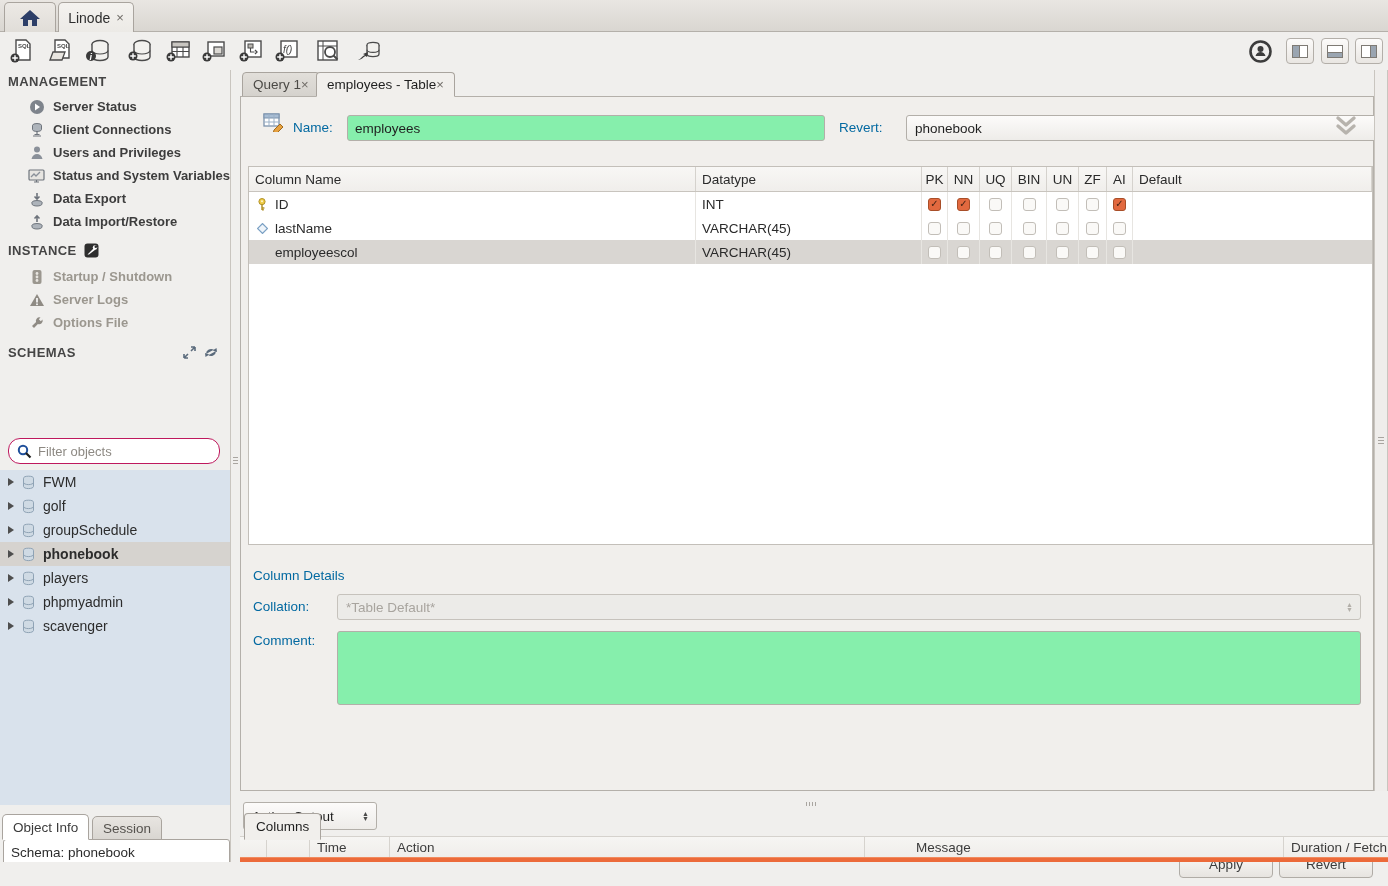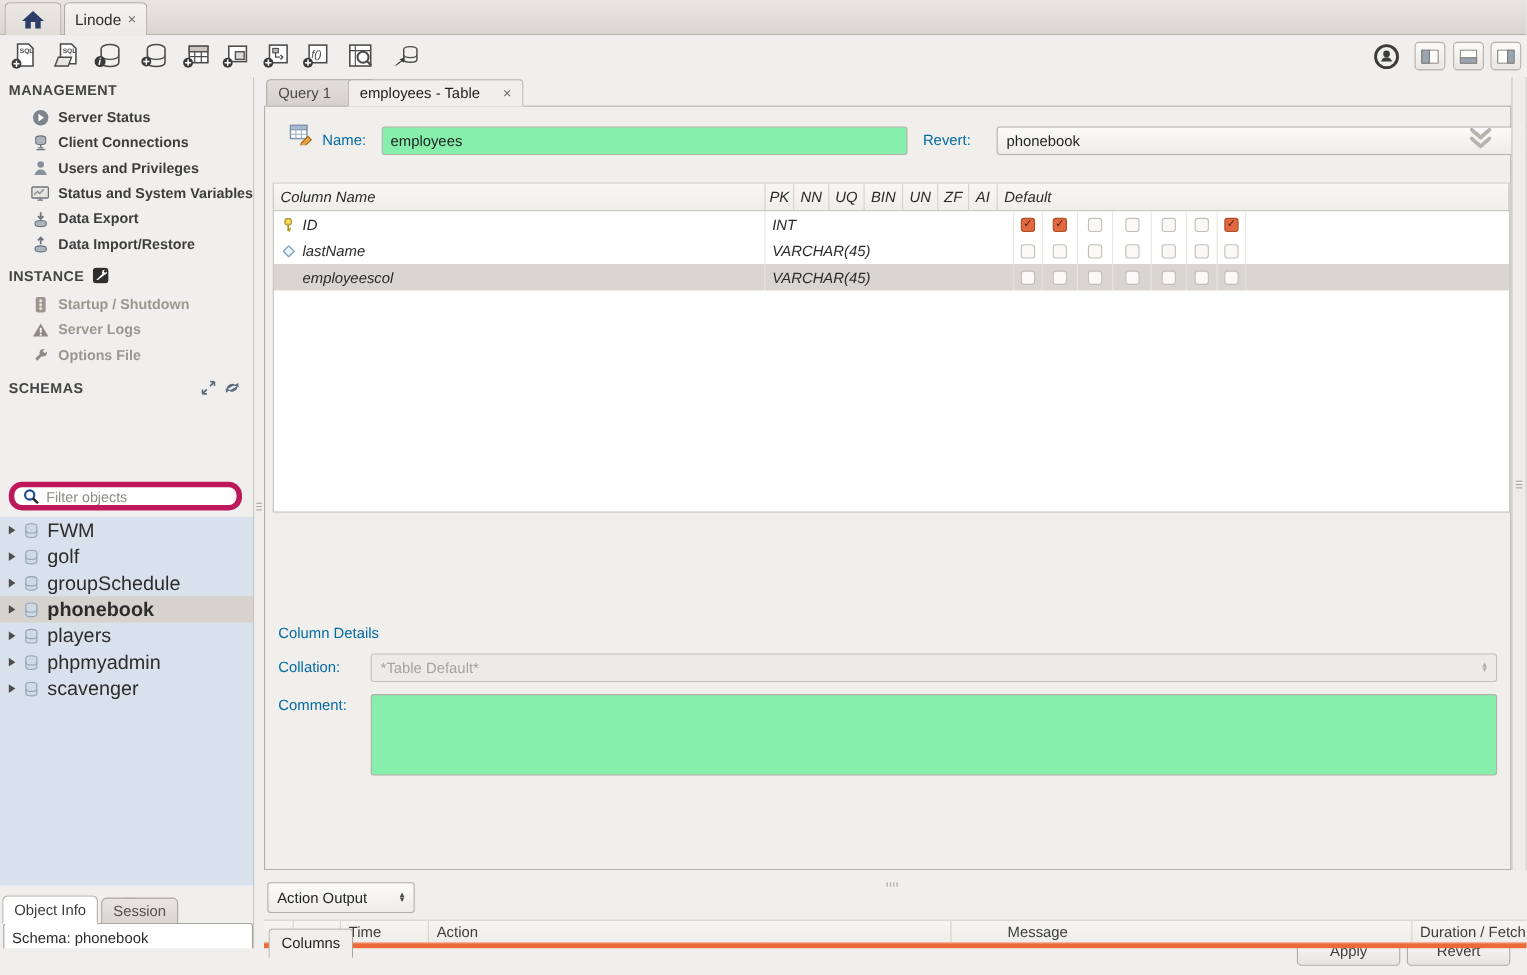--- a/index.html
+++ b/index.html
@@ -25,83 +25,83 @@
              background:linear-gradient(#fcfbfa,#e9e6e2); display:flex; align-items:center; justify-content:center; }
 
   
   .sidebar { position:absolute; left:0; top:70px; width:230px; height:792px; background:#f0efed; overflow:hidden; }
   .sect-hdr { position:absolute; left:8px; font-weight:bold; color:#454545; letter-spacing:.4px; font-size:13px;text-align:right; }
   .s-item { position:absolute; left:28px; height:23px; display:flex; align-items:center; gap:8px;
             font-weight:bold; color:#3d3d3d; white-space:nowrap; }
   .s-item.dis { color:#9b978f; }
   .s-item .si { width:17px; height:17px; display:flex; align-items:center; justify-content:center; flex:0 0 17px; }
   .filterbox { position:absolute; left:8px; top:368px; width:212px; height:26px; background:#fff;
-               border:5px solid #be185d; border-radius:12px; display:flex; align-items:center; gap:6px; padding:0 8px; }
+               border:1px solid #be185d; border-radius:12px; display:flex; align-items:center; gap:6px; padding:0 8px; }
   .filterbox input { border:none; outline:none; width:160px; font-size:13px; font-family:inherit; color:#333; background:transparent; }
   .filterbox input::placeholder { color:#8d8983; }
   .schemalist { position:absolute; left:0; top:400px; width:230px; height:335px; background:#d9e2ec; }
   .sch-row { position:relative; height:24px; display:flex; align-items:center; gap:7px; padding-left:8px;
-             font-size:18px; color:#2c2c2c; }
+             font-size:14px; color:#2c2c2c; }
   .sch-row.sel { background:#d6d3cf; font-weight:bold; }
   .tri { width:0; height:0; border-left:6px solid #4e4e4e; border-top:4px solid transparent; border-bottom:4px solid transparent; }
   .splitter-v { position:absolute; left:230px; top:70px; width:10px; height:792px; background:#f0efed;
                 border-left:1px solid #c9c5bf; }
   .grip-v { position:absolute; left:2px; top:385px; width:5px; }
   .grip-v i { display:block; height:1px; background:#a9a5a0; margin:2px 0; }
 
   
   .oi-tab { position:absolute; height:26px; border:1px solid #a9a49e; border-radius:5px 5px 0 0;
             display:flex; align-items:center; justify-content:flex-end; padding:0 10px; font-size:13.5px; color:#3c3c3c; }
   .oi-tab.active { left:2px; top:744px; background:#fff; border-bottom:1px solid #fff; z-index:2; }
   .oi-tab.idle   { left:92px; top:746px; height:24px; background:linear-gradient(#e8e5e1,#d9d6d1); color:#55524e; }
   .oi-panel { position:absolute; left:3px; top:769px; width:227px; height:89px; background:#fff;
               border:1px solid #a9a49e; border-radius:3px; padding:5px 7px; font-size:13.5px; color:#2b2b2b; }
   .grip-h { position:absolute; left:112px; top:738px; width:16px; }
   .grip-h i { display:inline-block; width:1px; height:4px; background:#a9a5a0; margin:0 1px; }
 
   
   .etab { position:absolute; top:72px; height:25px; border:1px solid #a9a49e; border-radius:4px 4px 0 0;
-          display:flex; align-items:center; gap:21px; padding:0 10px; font-size:13.5px; }
+          display:flex; align-items:center; gap:0; padding:0 10px; font-size:13.5px; }
   .etab.idle { left:242px; background:linear-gradient(#e2dfda,#d5d2cd); color:#4c4a46; }
   .etab.active { left:316px; background:#f1efec; border-bottom:1px solid #f1efec; color:#1e1e1e; z-index:2; }
   .editor { position:absolute; left:240px; top:96px; width:1134px; height:695px; background:#f1efec;
             border:1px solid #b4b0aa; }
 
   .lbl { position:absolute; color:#0369a1; font-size:13.5px; }
   .input { position:absolute; background:#86efac; border:1px solid #b3afa9; border-radius:3px;
            display:flex; align-items:center; padding:0 7px; font-size:13.5px; color:#1f1f1f; }
   .combo { position:absolute; background:linear-gradient(#fcfbfa,#eeece9); border:1px solid #b3afa9; border-radius:3px;
            display:flex; align-items:center; padding:0 8px; font-size:13.5px; color:#1f1f1f; }
   .combo.disabled { background:#ecebe8; color:#a8a49e; border-color:#c6c2bc; }
   .spin { position:absolute; right:7px; top:50%; transform:translateY(-50%); display:flex; flex-direction:column;
           align-items:center; line-height:5px; font-size:7px; color:#4a4a4a; }
   .combo.disabled .spin { color:#b3afa9; }
 
   
-  .grid { position:absolute; left:7px; top:69px; width:1125px; height:300px; background:#fff; border:1px solid #c3bfb9;font-style:italic; }
+  .grid { position:absolute; left:7px; top:69px; width:1125px; height:379px; background:#fff; border:1px solid #c3bfb9; }
   .grow { display:flex; width:100%; height:25px; }
   .grow.hdr { background:linear-gradient(#f8f7f5,#f0eeeb); border-bottom:1px solid #c8c4be; height:25px; color:#3c3c3c; }
   .grow.r { height:24px; }
   .grow.sel { background:#d9d6d2; }
   .cell { display:flex; align-items:center; padding:0 6px; border-right:1px solid #e7e5e1; overflow:hidden;
           white-space:nowrap; font-size:13.5px; color:#2a2a2a; }
   .hdr .cell { border-right:1px solid #d5d2cd; }
   .cell.ctr { justify-content:center; padding:0 2px; }
   .col0{width:447px; gap:6px;} .col1{width:226px;} .col2{width:26px;} .col3{width:32px;} .col4{width:32px;}
   .col5{width:35px;} .col6{width:32px;} .col7{width:28px;} .col8{width:26px;} .col9{flex:1; border-right:none;}
   .rowicon { width:14px; height:14px; flex:0 0 14px; display:flex; align-items:center; justify-content:center; }
   .cb { width:13px; height:13px; border:1px solid #c2beb8; border-radius:3px; background:#faf9f7;
         display:flex; align-items:center; justify-content:center; font-size:10px; }
   .cb.on { background:#e2693f; border-color:#a84e28; color:#452314; font-weight:bold; }
   .cb.on::after { content:"✓"; margin-top:-1px; }
 
   
   .btab { position:absolute; top:716px; height:26px; border:1px solid #a9a49e; border-radius:4px 4px 0 0;
           display:flex; align-items:center; padding:0 11px; font-size:13.5px; background:linear-gradient(#e4e1dc,#d7d4cf); color:#4c4a46; }
-  .btab.active { background:#f1efec; border-bottom:1px solid #f1efec; color:#1e1e1e; height:27px; z-index:2;margin-top:31px; }
+  .btab.active { background:#f1efec; border-bottom:1px solid #f1efec; color:#1e1e1e; height:27px; z-index:2; }
   .tabs-baseline { position:absolute; left:0; top:742px; width:1132px; height:1px; background:#a9a49e; }
   .pushbtn { position:absolute; top:753px; width:94px; height:28px; border:1px solid #b0aca6; border-radius:4px;
              background:linear-gradient(#fdfdfc,#e7e4e0); display:flex; align-items:center; justify-content:center;
              font-size:13.5px; color:#3c3c3c; }
 
   
   .aout { position:absolute; left:240px; top:791px; width:1148px; height:67px; background:#f0efed; }
   .aout-grip { position:absolute; left:565px; top:3px; } .aout-grip i { display:inline-block; width:1px; height:4px; background:#a9a5a0; margin:0 1px; }
   .ao-combo { position:absolute; left:3px; top:11px; width:134px; height:28px; }
   .ao-hdr { position:absolute; left:0; top:45px; width:1148px; height:22px; background:linear-gradient(#f6f5f3,#efedea);
@@ -515,20 +515,21 @@
     </div>
     <span style="position:absolute; left:1092px; top:16px;">
       <svg width="26" height="26" viewBox="0 0 26 26">
           <path d="M5 5l8 7 8-7M5 13l8 7 8-7" fill="none" stroke="#b7b3ad" stroke-width="3.4" stroke-linecap="round" stroke-linejoin="round"></path>
         </svg>
     </span>
 
     <div class="grid">
       <div class="grow hdr">
         <div class="cell col0">Column Name</div>
+        <div class="cell col1">Datatype</div>
         <div class="cell col2 ctr">PK</div>
         <div class="cell col3 ctr">NN</div>
         <div class="cell col4 ctr">UQ</div>
         <div class="cell col5 ctr">BIN</div>
         <div class="cell col6 ctr">UN</div>
         <div class="cell col7 ctr">ZF</div>
         <div class="cell col8 ctr">AI</div>
         <div class="cell col9">Default</div>
       </div>
 

